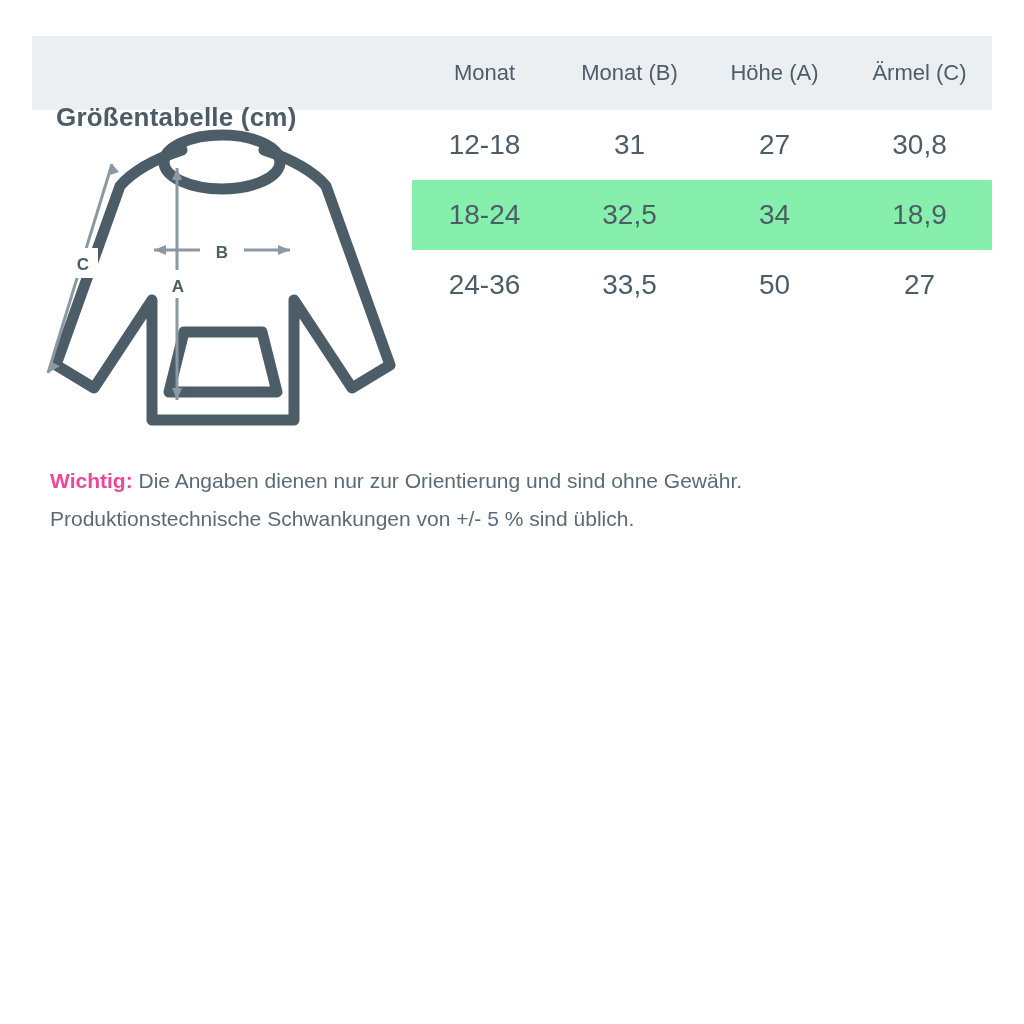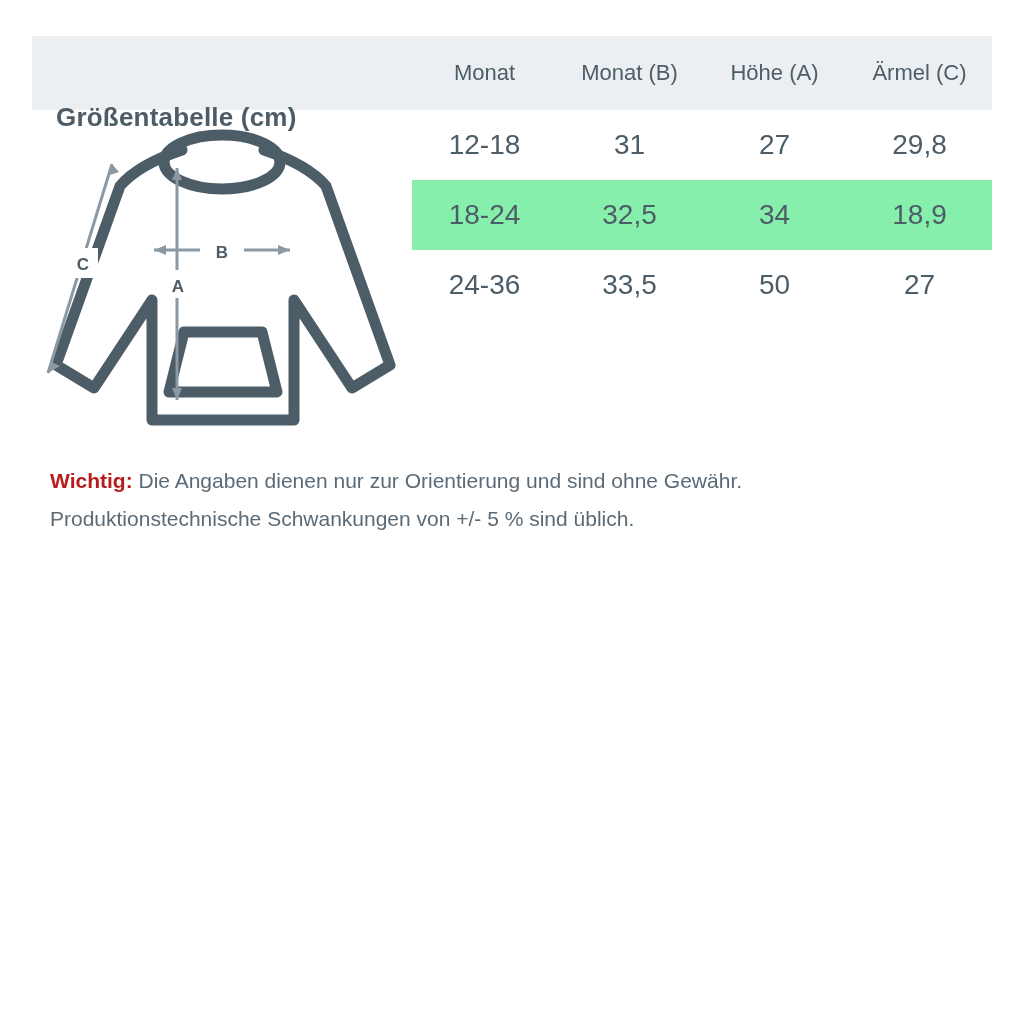--- a/index.html
+++ b/index.html
@@ -94,21 +94,21 @@
   .note {
     position: absolute;
     left: 50px;
     top: 462px;
     width: 930px;
     font-size: 21px;
     line-height: 38px;
     color: #5a6b77;
   }
   .note b {
-    color: #b91c1c;
+    color: #ec4899;
     font-weight: bold;
   }
 </style>
 </head>
 <body>
 
 <div class="sheet">
 
   <div class="header-band"></div>
 
@@ -169,21 +169,21 @@
           <th>Monat (B)</th>
           <th>Höhe (A)</th>
           <th>Ärmel (C)</th>
         </tr>
       </thead>
       <tbody>
         <tr>
           <td>12-18</td>
           <td>31</td>
           <td>27</td>
-          <td>29,8</td>
+          <td>30,8</td>
         </tr>
         <tr class="alt">
           <td>18-24</td>
           <td>32,5</td>
           <td>34</td>
           <td>18,9</td>
         </tr>
         <tr>
           <td>24-36</td>
           <td>33,5</td>

